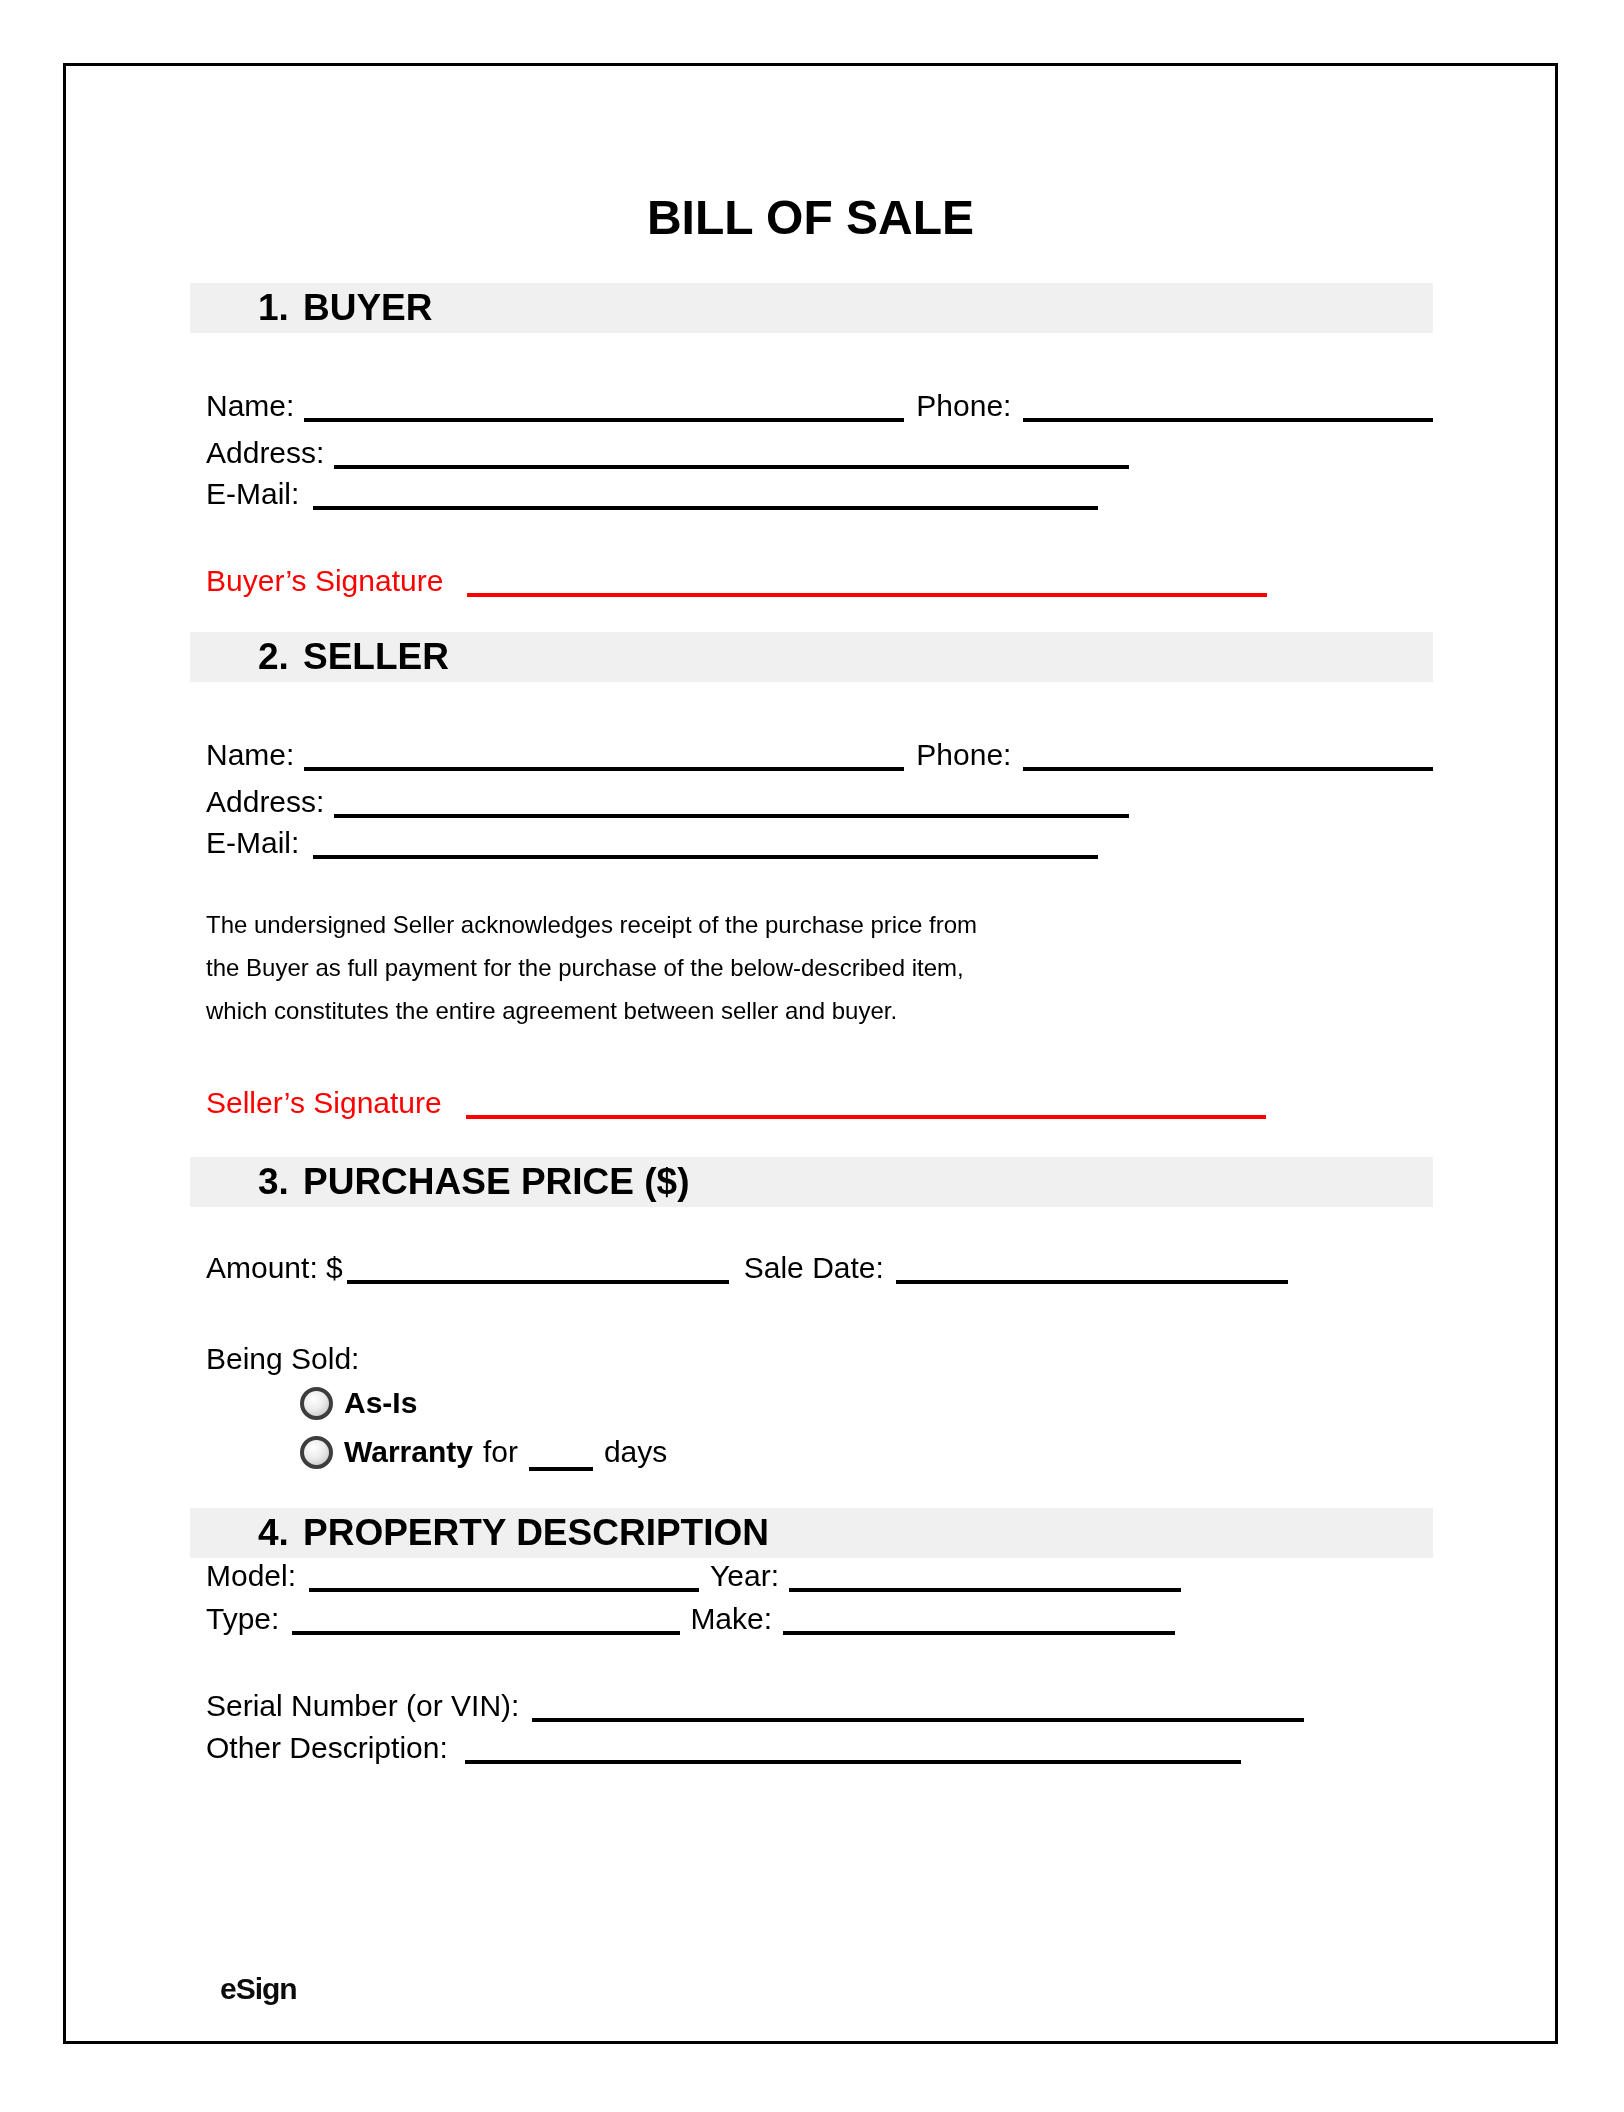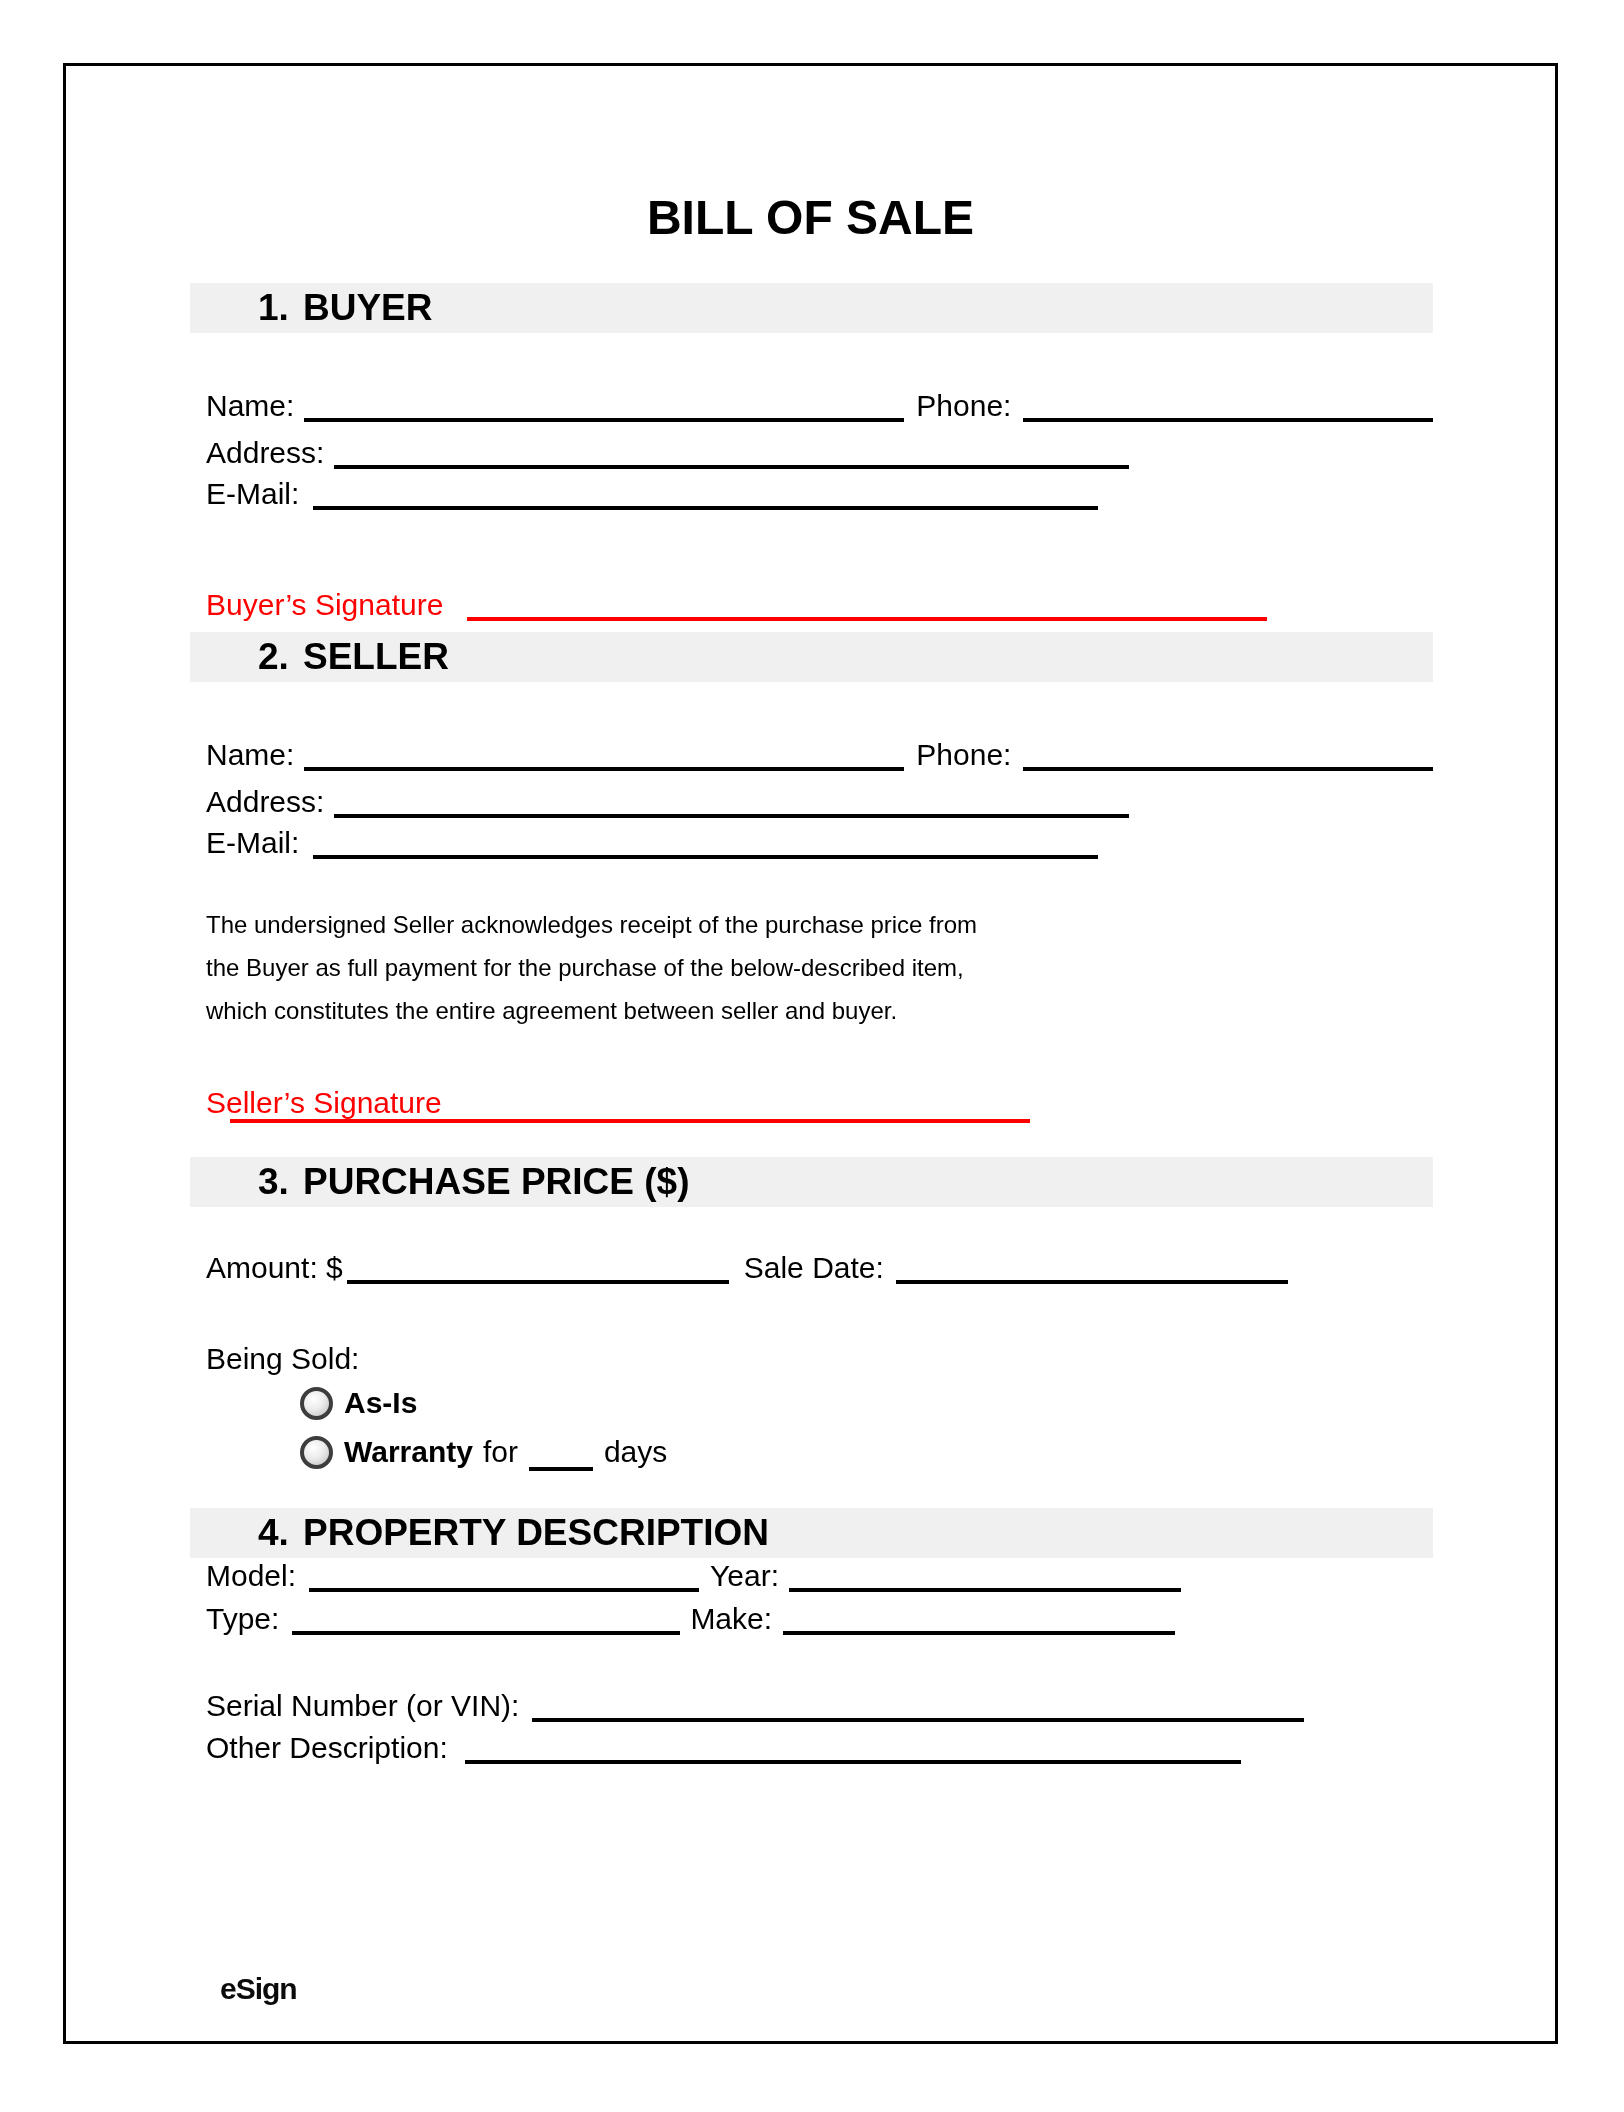--- a/index.html
+++ b/index.html
@@ -77,21 +77,21 @@
     <span class="line grow ml12"></span>
   </div>
   <div class="row" style="top:436px;">
     <span>Address:</span>
     <span class="line w795 ml10"></span>
   </div>
   <div class="row" style="top:477px;">
     <span>E-Mail:</span>
     <span class="line w785 ml14"></span>
   </div>
-  <div class="row sig" style="top:588px;">
+  <div class="row sig" style="top:564px;">
     <span>Buyer’s Signature</span>
     <span class="line red w800 ml24"></span>
   </div>
 
   <div class="bar" style="top:632px;">
     <span class="num">2.</span>
     <span>SELLER</span>
   </div>
 
   <div class="row" style="top:738px;">
@@ -108,21 +108,21 @@
     <span>E-Mail:</span>
     <span class="line w785 ml14"></span>
   </div>
 
   <div class="para">
     <div>The undersigned Seller acknowledges receipt of the purchase price from</div>
     <div>the Buyer as full payment for the purchase of the below-described item,</div>
     <div>which constitutes the entire agreement between seller and buyer.</div>
   </div>
 
-  <div class="row sig" style="top:1086px;flex-direction:column;">
+  <div class="row sig" style="top:1086px;">
     <span>Seller’s Signature</span>
     <span class="line red w800 ml24"></span>
   </div>
 
   <div class="bar" style="top:1157px;">
     <span class="num">3.</span>
     <span>PURCHASE PRICE ($)</span>
   </div>
 
   <div class="row" style="top:1251px;">

